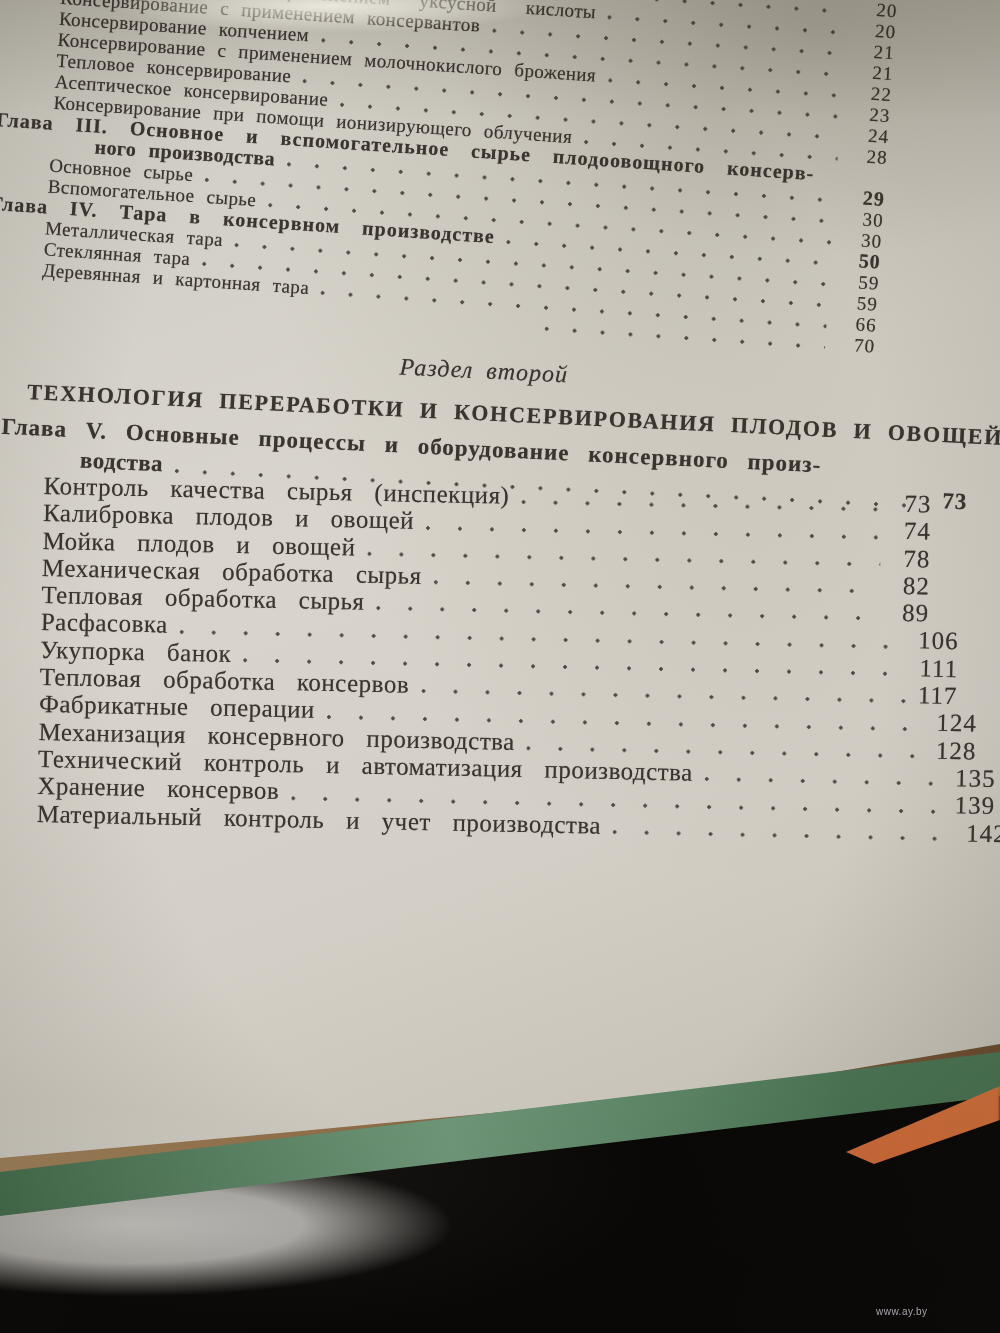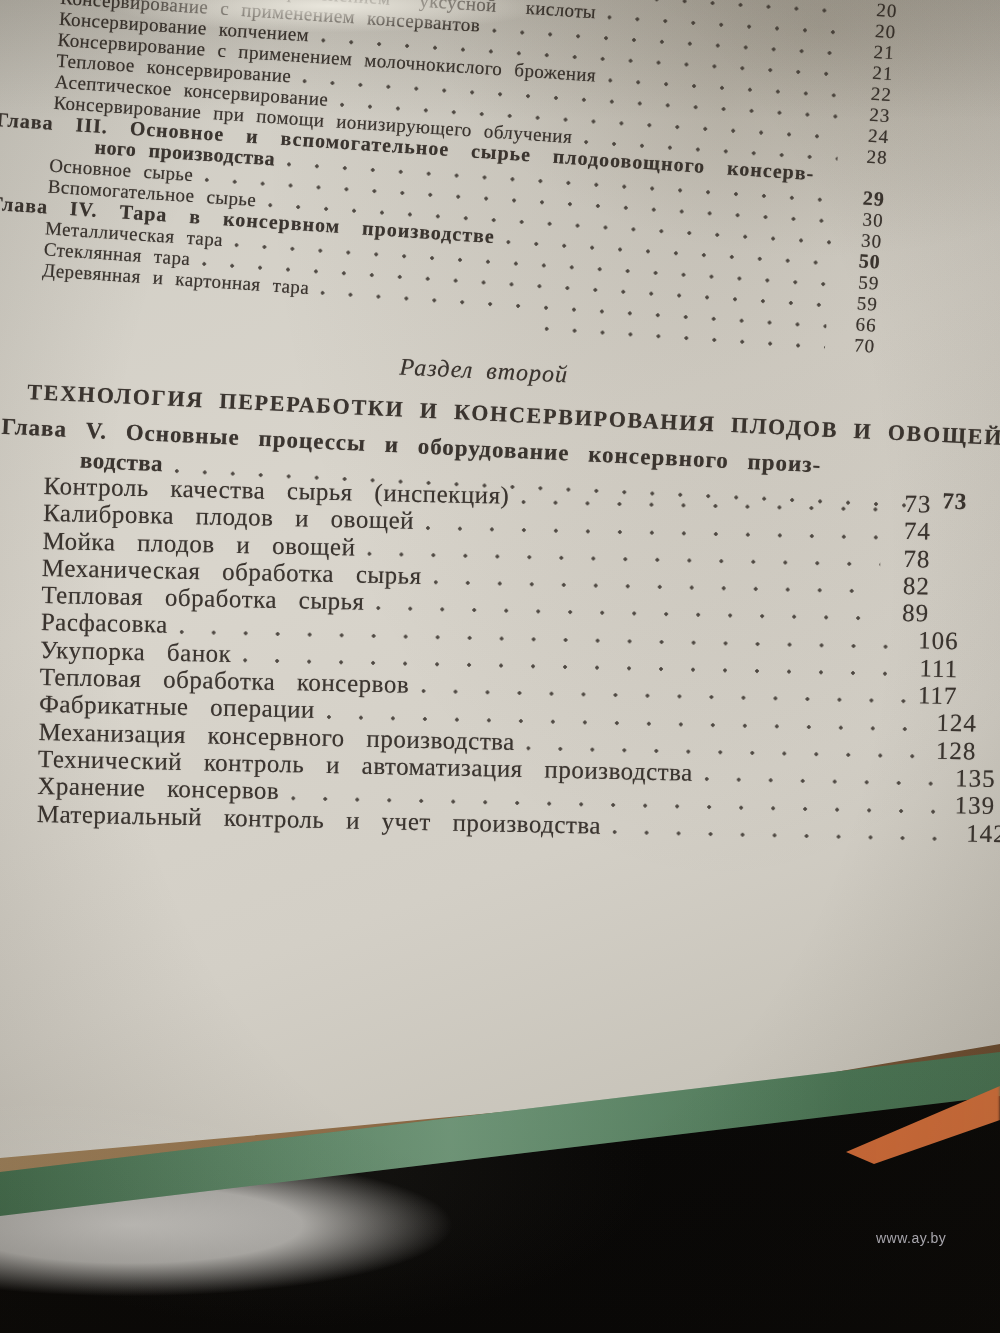--- a/index.html
+++ b/index.html
@@ -61,22 +61,22 @@
   .b2 .cont-row .leader{margin-bottom:5px;}
 
   .b3 .row{margin-right:12px;}
   .b3 .row:nth-child(n+6){margin-right:-18px;}
   .b3 .row:nth-child(n+9){margin-right:-38px;}
   .b3 .row:nth-child(n+11){margin-right:-58px;}
   .b3 .row:nth-child(n+13){margin-right:-70px;}
   .b3 .row .label{word-spacing:15px;letter-spacing:.5px;}
   .b3 .row .leader{background-size:32px 4px;margin-bottom:5px;}
 
-  .watermark{position:absolute;left:876px;top:1230px;
-     font-family:"Liberation Sans","DejaVu Sans",sans-serif;font-size:14px;
+  .watermark{position:absolute;left:876px;top:1306px;
+     font-family:"Liberation Sans","DejaVu Sans",sans-serif;font-size:10px;
      color:#b9b7bf;letter-spacing:.5px;opacity:.9;}
 </style>
 </head>
 <body>
 
 <div class="photo">
 
   <div class="layer fabric"></div>
   <div class="layer page"></div>
   <div class="layer page-under"></div>

